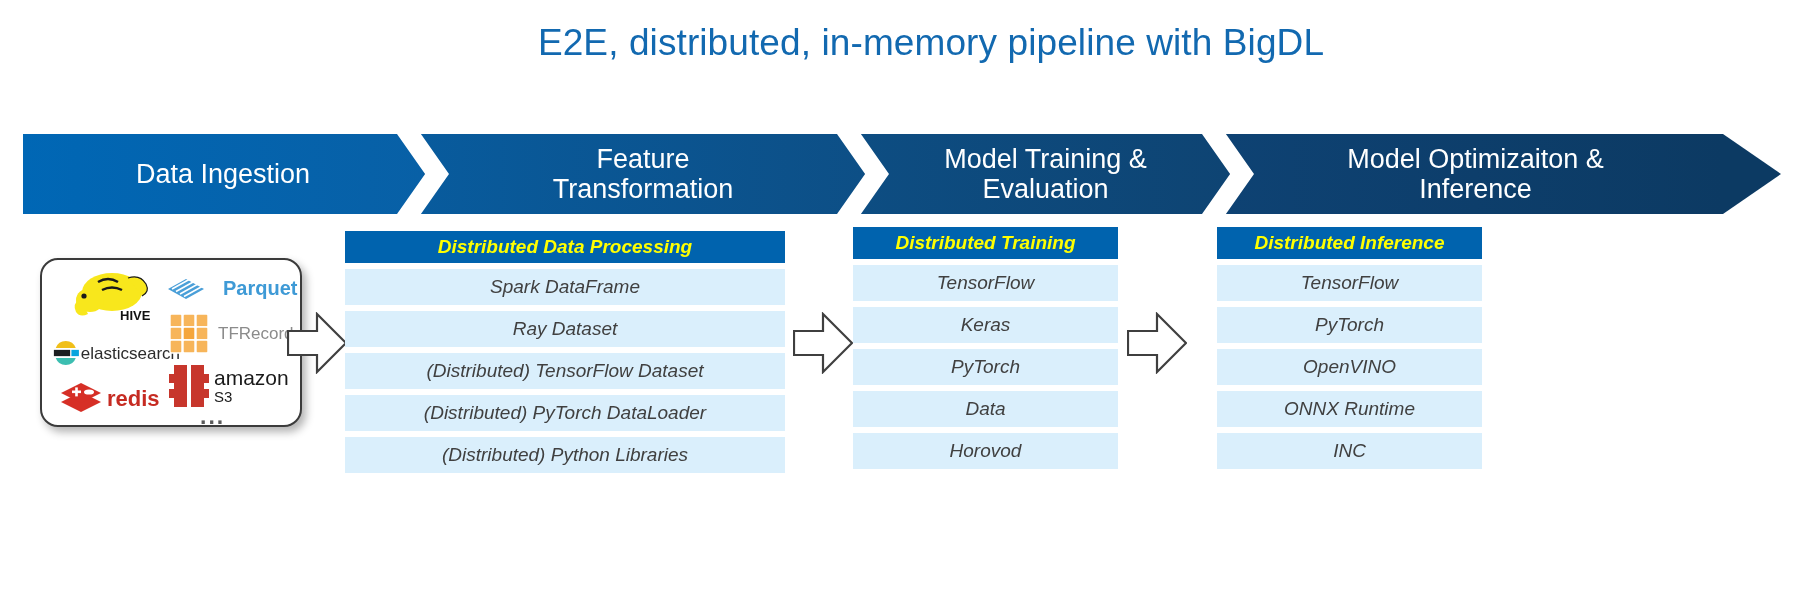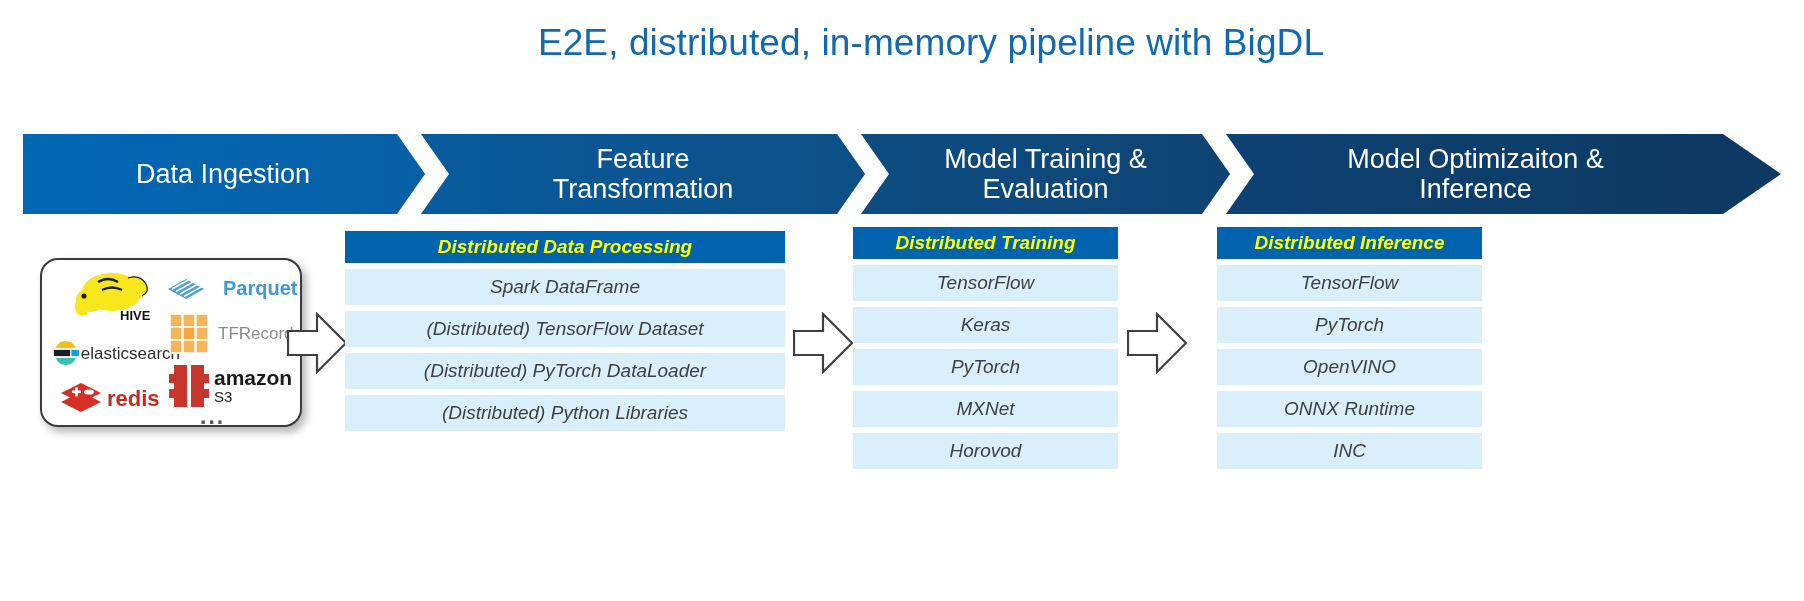--- a/index.html
+++ b/index.html
@@ -188,58 +188,59 @@
             <rect x="8" y="4" width="13" height="42"></rect>
             <rect x="25" y="4" width="13" height="42"></rect>
             <rect x="3" y="13" width="40" height="9"></rect>
             <rect x="3" y="28" width="40" height="9"></rect>
           </g>
           <g fill="#ffffff">
             <rect x="21" y="4" width="4" height="42"></rect>
           </g>
         </svg>
         <div style="display:flex;flex-direction:column;line-height:1.05;margin-left:2px;">
-          <span class="logo-cap" style="font-size:21px;font-weight:bold;color:#1a1a1a;">amazon</span>
+          <span class="logo-cap" style="font-size:21px;font-weight:normal;color:#1a1a1a;">amazon</span>
           <span class="logo-cap" style="font-size:15px;color:#1a1a1a;">S3</span>
         </div>
       </div>
 
       <div class="logo" style="left:158px;top:146px;width:44px;height:20px;">
         <span class="logo-cap" style="font-size:23px;font-weight:bold;color:#5a5a5a;letter-spacing:2px;">...</span>
       </div>
 
     </div>
   </div>
 
   <div class="oarrow" style="left:287px;top:312px;width:60px;height:62px;">
     <svg width="60" height="62" viewBox="0 0 60 62" xmlns="http://www.w3.org/2000/svg">
       <polygon points="1,19 30,19 30,2 59,31 30,60 30,43 1,43" fill="#ffffff" stroke="#3f3f3f" stroke-width="2.2" stroke-linejoin="miter"></polygon>
     </svg>
   </div>
 
   <div class="tbl" style="left:345px;top:231px;width:440px;">
     <div class="thead">Distributed Data Processing</div>
     <div class="trow">Spark DataFrame</div>
+    <div class="trow">Ray Dataset</div>
     <div class="trow">(Distributed) TensorFlow Dataset</div>
     <div class="trow">(Distributed) PyTorch DataLoader</div>
     <div class="trow">(Distributed) Python Libraries</div>
   </div>
 
   <div class="oarrow" style="left:793px;top:312px;width:60px;height:62px;">
     <svg width="60" height="62" viewBox="0 0 60 62" xmlns="http://www.w3.org/2000/svg">
       <polygon points="1,19 30,19 30,2 59,31 30,60 30,43 1,43" fill="#ffffff" stroke="#3f3f3f" stroke-width="2.2" stroke-linejoin="miter"></polygon>
     </svg>
   </div>
 
   <div class="tbl" style="left:853px;top:227px;width:265px;">
     <div class="thead">Distributed Training</div>
     <div class="trow">TensorFlow</div>
     <div class="trow">Keras</div>
     <div class="trow">PyTorch</div>
-    <div class="trow">MXNet</div>
+    <div class="trow">Data</div>
     <div class="trow">Horovod</div>
   </div>
 
   <div class="oarrow" style="left:1127px;top:312px;width:60px;height:62px;">
     <svg width="60" height="62" viewBox="0 0 60 62" xmlns="http://www.w3.org/2000/svg">
       <polygon points="1,19 30,19 30,2 59,31 30,60 30,43 1,43" fill="#ffffff" stroke="#3f3f3f" stroke-width="2.2" stroke-linejoin="miter"></polygon>
     </svg>
   </div>
 
   <div class="tbl" style="left:1217px;top:227px;width:265px;">

